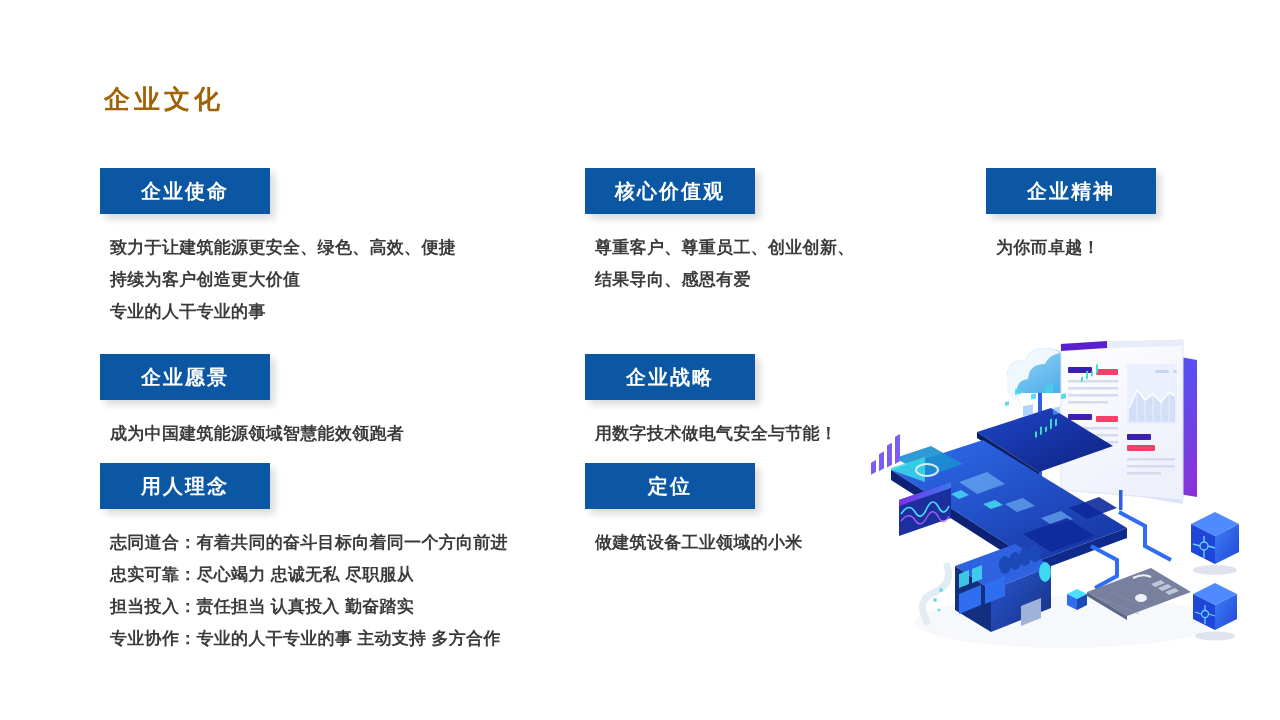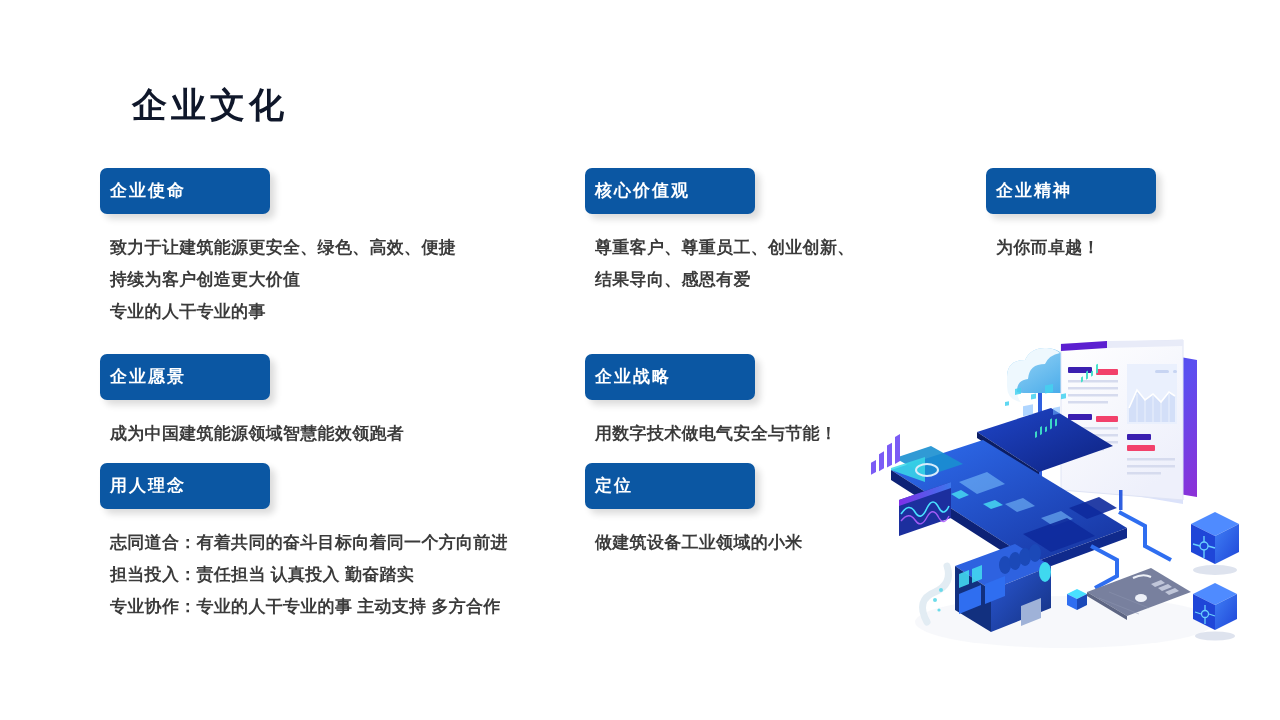--- a/index.html
+++ b/index.html
@@ -20,58 +20,56 @@
     position: absolute;
     inset: 0;
     background: #ffffff;
   }
 
   
   .page-title {
     position: absolute;
     left: 104px;
     top: 84px;
-    font-size: 35px;
+    font-size: 26px;
     font-weight: bold;
-    color: #0f172a;
+    color: #a16207;
     letter-spacing: 4px;
     line-height: 1.2;
     white-space: nowrap;
-    margin-left: 28px;
   }
 
   
   .col {
     position: absolute;
   }
   .col-1 { left: 100px; }
   .col-2 { left: 585px; }
   .col-3 { left: 986px; }
 
   .row-1 { top: 168px; }
   .row-2 { top: 354px; }
   .row-3 { top: 463px; }
 
   
   .badge {
     display: inline-block;
     background: #0B57A3;
     color: #ffffff;
-    font-size: 17px;
+    font-size: 20px;
     font-weight: bold;
     letter-spacing: 2px;
-    text-align: left;
+    text-align: center;
     line-height: 46px;
     height: 46px;
     box-sizing: border-box;
     box-shadow: 5px 5px 7px rgba(0, 0, 0, 0.14);
     white-space: nowrap;
     padding: 0 10px;
     min-width: 170px;
-    border-radius: 7px;
   }
 
   
   .body-text {
     margin-top: 18px;
     font-size: 17px;
     font-weight: bold;
     color: #3b3b3b;
     line-height: 32px;
     letter-spacing: 0.3px;
@@ -111,20 +109,21 @@
     <div class="badge">企业愿景</div>
     <div class="body-text">
       <span class="ln">成为中国建筑能源领域智慧能效领跑者</span>
     </div>
   </div>
 
   <div class="col col-1 row-3">
     <div class="badge">用人理念</div>
     <div class="body-text">
       <span class="ln">志同道合：有着共同的奋斗目标向着同一个方向前进</span>
+      <span class="ln">忠实可靠：尽心竭力 忠诚无私 尽职服从</span>
       <span class="ln">担当投入：责任担当 认真投入 勤奋踏实</span>
       <span class="ln">专业协作：专业的人干专业的事 主动支持 多方合作</span>
     </div>
   </div>
 
   <div class="col col-2 row-1">
     <div class="badge">核心价值观</div>
     <div class="body-text">
       <span class="ln">尊重客户、尊重员工、创业创新、</span>
       <span class="ln">结果导向、感恩有爱</span>

